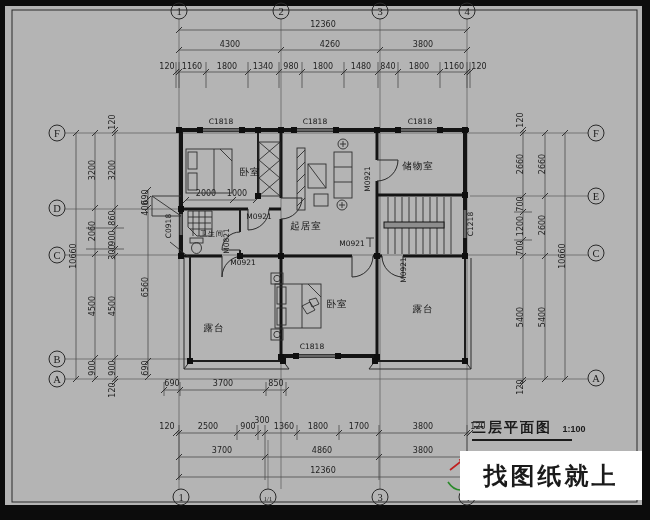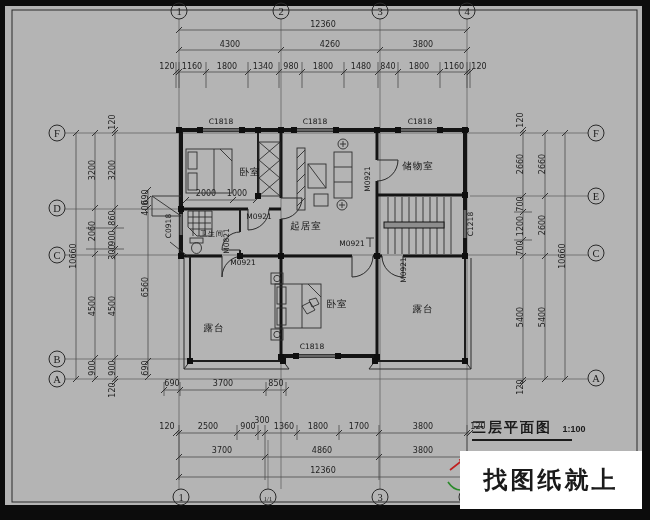--- a/index.html
+++ b/index.html
@@ -16,21 +16,21 @@
   .w2{stroke:#1c1c1c;stroke-width:2;fill:none;}
   .w1{stroke:#2a2a2a;stroke-width:1;fill:none;}
   .thin{stroke:#4c4c4c;stroke-width:0.8;fill:none;}
   .axis{stroke:#5a5a5a;stroke-width:0.7;fill:none;}
   .furn{stroke:#2e2e2e;stroke-width:0.9;fill:none;}
   .win{stroke:#1a1a1a;stroke-width:0.9;fill:none;}
   #title-block{position:absolute;left:472px;top:418px;width:160px;color:#1b1b1b;}
   #title-text{font-size:14px;font-weight:bold;letter-spacing:2px;display:inline-block;}
   #title-scale{font-size:9px;font-weight:bold;display:inline-block;margin-left:6px;}
   #title-rule{height:0;border-bottom:2px solid #1b1b1b;margin-top:2px;width:100px;}
-  #watermark{position:absolute;left:460px;top:451px;width:182px;height:58px;background:#ffffff;
+  #watermark{position:absolute;left:460px;top:451px;width:182px;height:49px;background:#ffffff;
              display:flex;flex-direction:column;justify-content:center;align-items:center;line-height:1.05;}
   #wm-line1{font-size:24px;font-weight:bold;letter-spacing:3px;}
   #wm-line2{font-size:20px;font-weight:bold;letter-spacing:0px;}
 </style>
 </head>
 <body>
 
 <div id="sheet">
 
 <svg id="plan" width="650" height="520" viewBox="0 0 650 520">

